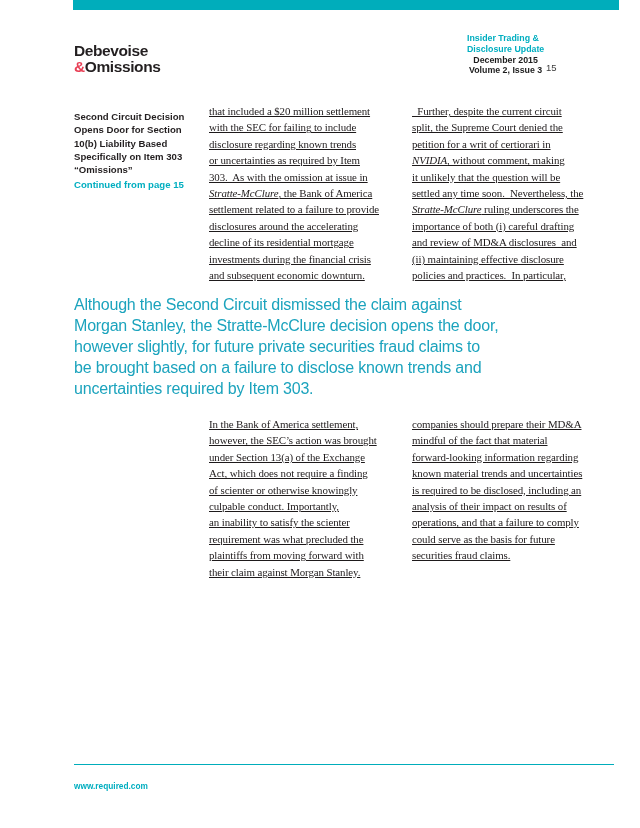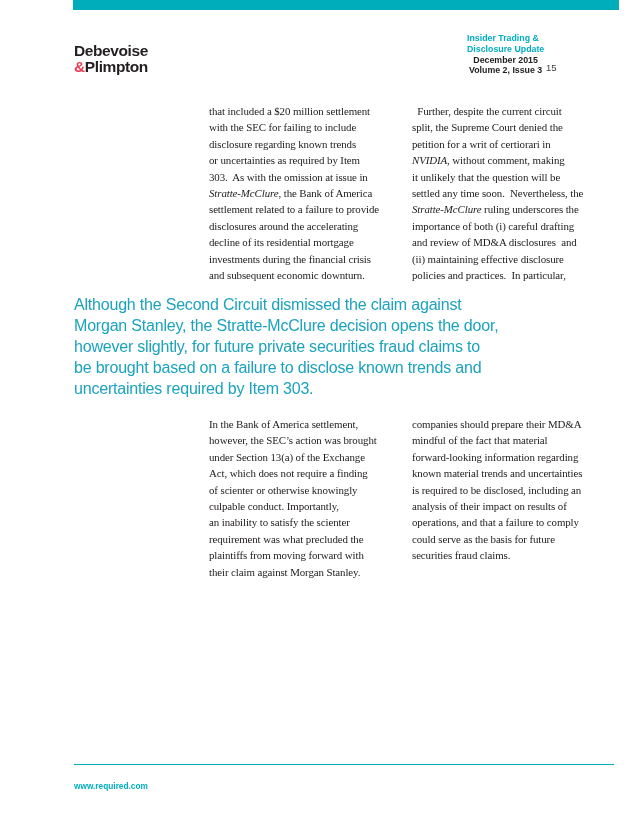--- a/index.html
+++ b/index.html
@@ -23,21 +23,21 @@
   .masthead .date,.masthead .issue{color:#1d1d1d;text-align:center;}
 
   .page-number{position:absolute;left:534px;top:62px;font-size:9.5px;color:#3c3c3c;}
 
   .sidebar{position:absolute;left:62px;top:110px;width:134px;}
   .sidebar h2{font-size:9.6px;font-weight:700;line-height:13.3px;color:var(--ink);
               white-space:pre;letter-spacing:0;}
   .sidebar .continued{margin-top:2px;font-size:9.6px;font-weight:700;line-height:13.3px;
               color:var(--teal);cursor:pointer;}
 
-  .serif{font-family:"Liberation Serif",serif;color:var(--body_ink);}
+  .serif{font-family:"Liberation Serif",serif;color:var(--body_ink);text-decoration:underline;}
   .cols{position:absolute;left:197px;display:flex;gap:9px;}
   .cols.top{top:103px;}
   .cols.bottom{top:416px;}
   .col{white-space:pre;font-size:10.9px;line-height:16.4px;letter-spacing:-0.1px;}
   .col1{width:194px;}
   .col2{width:200px;}
   .col em{font-style:italic;}
 
   .pull-quote{position:absolute;left:62px;top:294px;width:560px;white-space:pre;
               font-family:Liberation Sans, sans-serif;font-size:16px;line-height:21px;
@@ -49,31 +49,35 @@
 </style>
 </head>
 <body>
 
 <div class="page">
 
   <div class="top-bar"></div>
 
   <div class="logo">
     <div>Debevoise</div>
-    <div><span class="amp">&amp;</span><span>Plimpton</span></div>
+    <div><span class="amp">&amp;</span><span>Omissions</span></div>
   </div>
 
   <div class="masthead">
     <div class="pub">Insider Trading &amp;<br>Disclosure Update</div>
     <div class="date">December 2015</div>
     <div class="issue">Volume 2, Issue 3</div>
   </div>
 
   <div class="page-number">15</div>
 
+  <aside class="sidebar">
+    <h2>Second Circuit Decision<br>Opens Door for Section<br>10(b) Liability Based<br>Specifically on Item 303<br>“Omissions”</h2>
+    <div class="continued">Continued from page 15</div>
+  </aside>
 
   <div class="cols top">
     <div class="col col1 serif">that included a $20 million settlement<br>with the SEC for failing to include<br>disclosure regarding known trends<br>or uncertainties as required by Item<br>303.  As with the omission at issue in<br><em>Stratte-McClure</em>, the Bank of America<br>settlement related to a failure to provide<br>disclosures around the accelerating<br>decline of its residential mortgage<br>investments during the financial crisis<br>and subsequent economic downturn.</div>
     <div class="col col2 serif">  Further, despite the current circuit<br>split, the Supreme Court denied the<br>petition for a writ of certiorari in<br><em>NVIDIA</em>, without comment, making<br>it unlikely that the question will be<br>settled any time soon.  Nevertheless, the<br><em>Stratte-McClure</em> ruling underscores the<br>importance of both (i) careful drafting<br>and review of MD&amp;A disclosures  and<br>(ii) maintaining effective disclosure<br>policies and practices.  In particular,</div>
   </div>
 
   <div class="pull-quote">Although the Second Circuit dismissed the claim against<br>Morgan Stanley, the Stratte-McClure decision opens the door,<br>however slightly, for future private securities fraud claims to<br>be brought based on a failure to disclose known trends and<br>uncertainties required by Item 303.</div>
 
   <div class="cols bottom">
     <div class="col col1 serif">In the Bank of America settlement,<br>however, the SEC’s action was brought<br>under Section 13(a) of the Exchange<br>Act, which does not require a finding<br>of scienter or otherwise knowingly<br>culpable conduct. Importantly,<br>an inability to satisfy the scienter<br>requirement was what precluded the<br>plaintiffs from moving forward with<br>their claim against Morgan Stanley.</div>

